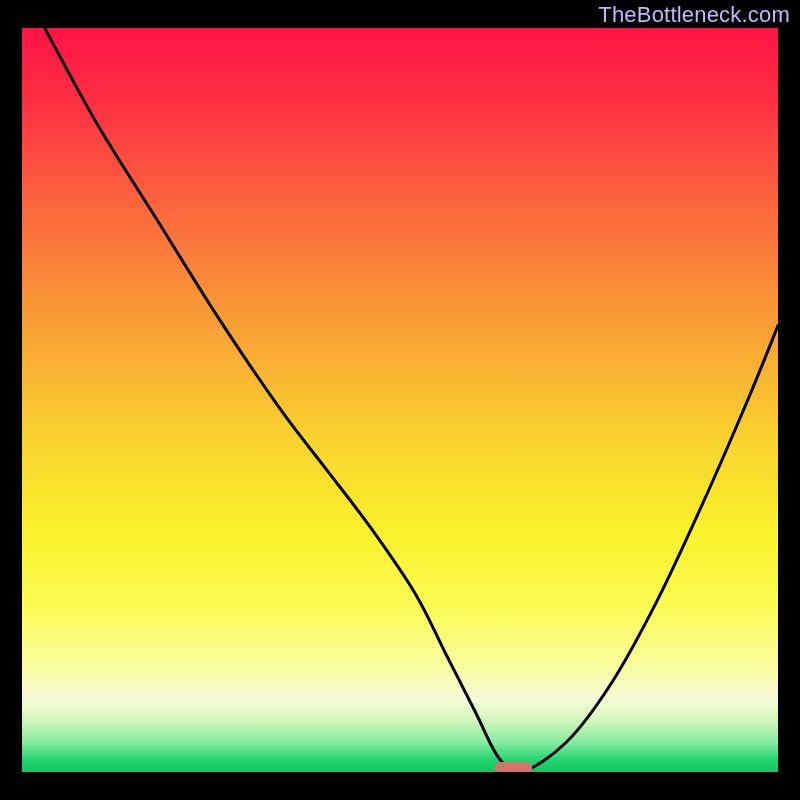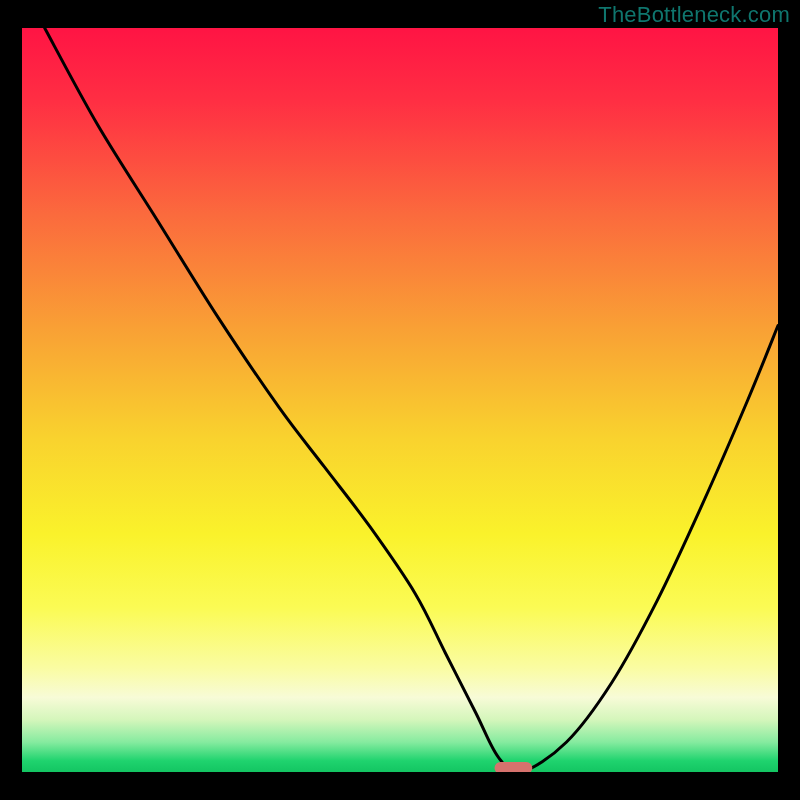--- a/index.html
+++ b/index.html
@@ -14,21 +14,21 @@
   .frame {
     position: relative;
     width: 800px;
     height: 800px;
     background: #000000;
   }
   .watermark {
     position: absolute;
     top: 2px;
     right: 10px;
-    color: #0f766e;
+    color: #c4b5fd;
     font-size: 22px;
     font-weight: 500;
     letter-spacing: 0.2px;
     z-index: 5;
   }
   .plot-area {
     position: absolute;
     left: 22px;
     top: 28px;
     width: 756px;

